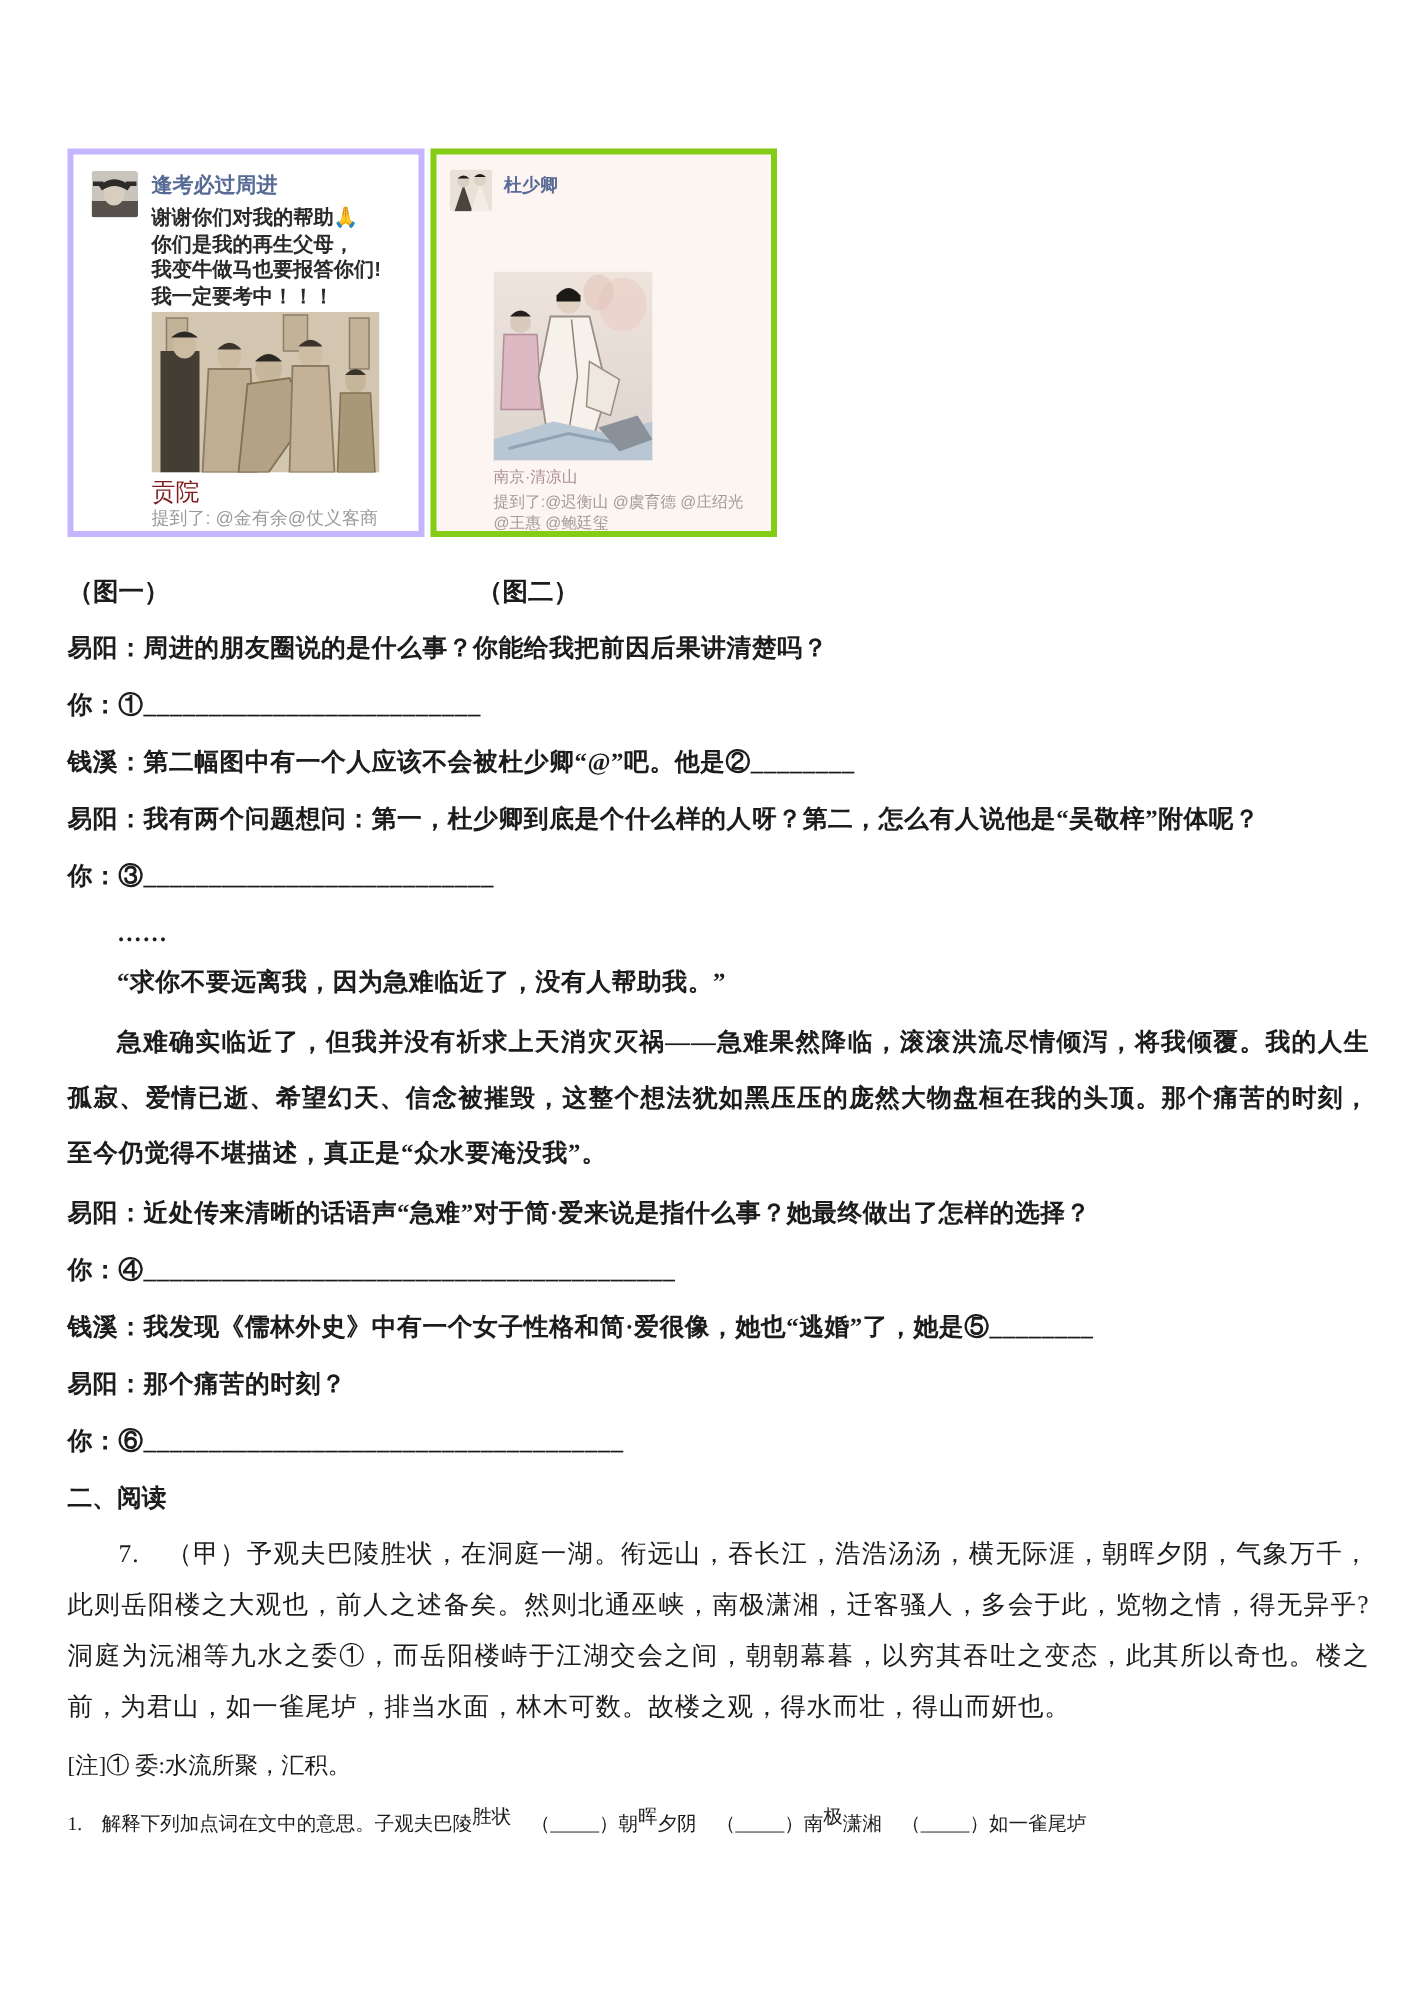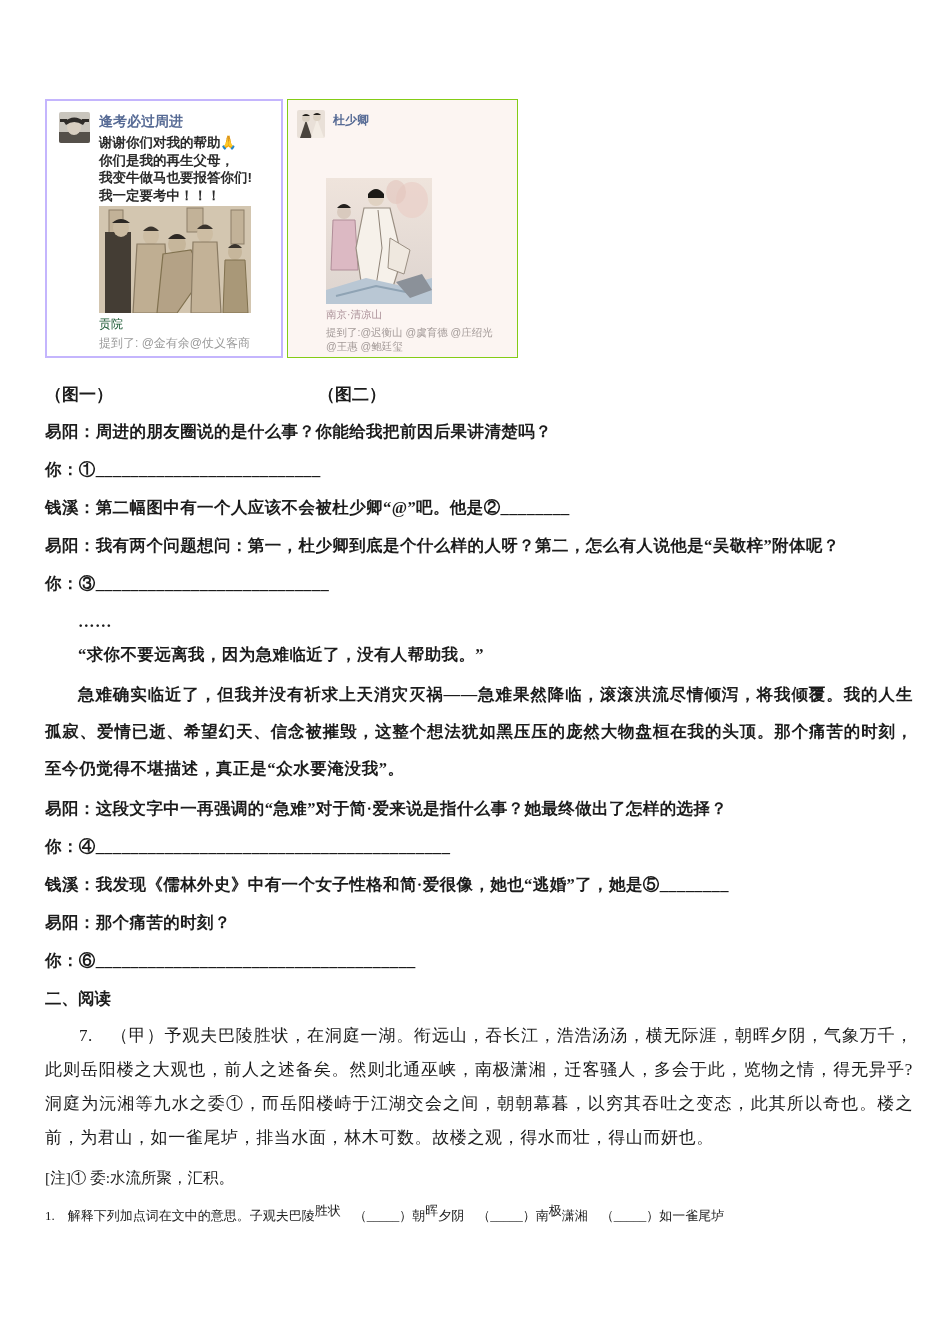--- a/index.html
+++ b/index.html
@@ -2,36 +2,36 @@
 <html><head>
 <meta charset="utf-8">
 <style>
   html,body{margin:0;padding:0;background:#ffffff;}
   .page{position:relative;width:950px;height:1344px;background:#ffffff;overflow:hidden;
         font-family:"Liberation Serif","DejaVu Serif",serif;color:#1c1c1c;}
 
   
   .figures{position:absolute;left:45px;top:99px;display:flex;}
   .shot{box-sizing:border-box;background:#ffffff;overflow:hidden;}
-  .shot1{width:238px;height:259px;border:2px solid #c4b5fd;}
-  .shot2{width:231px;height:259px;border:1px solid #84cc16;margin-left:4px;background:#fcf5f2;}
+  .shot1{width:238px;height:259px;border:4px solid #c4b5fd;}
+  .shot2{width:231px;height:259px;border:4px solid #84cc16;margin-left:4px;background:#fcf5f2;}
   .post{position:relative;width:100%;height:100%;font-family:"Liberation Sans","DejaVu Sans",sans-serif;}
   .avatar{position:absolute;overflow:hidden;border-radius:2px;}
   .av1{left:12px;top:11px;width:31px;height:31px;}
   .av2{left:9px;top:10px;width:28px;height:28px;}
   .p-name{position:absolute;font-weight:700;color:#576b95;}
   .p-name1{left:52px;top:12px;font-size:14px;}
   .p-name2{left:45px;top:12px;font-size:12px;}
   .p-text{position:absolute;color:#2a2a2a;font-weight:700;}
   .p-text1{left:52px;top:33px;font-size:13.5px;line-height:17.5px;}
   .p-text2{left:45px;top:32px;font-size:10.5px;line-height:14px;font-weight:600;}
   .p-img{position:absolute;display:block;}
   .p-img1{left:52px;top:105px;}
   .p-img2{left:38px;top:78px;}
-  .p-loc{position:absolute;font-size:12px;color:#14532d;}
+  .p-loc{position:absolute;font-size:16px;color:#7f1d1d;}
   .p-loc1{left:52px;top:215px;}
   .p-loc2{left:38px;top:208px;font-size:10.5px;color:#a98f96;}
   .p-men{position:absolute;font-size:12px;color:#9b9b9b;}
   .p-men1{left:52px;top:234px;}
   .p-men2{left:38px;top:225px;font-size:10.5px;line-height:14px;color:#a39a98;}
 
   
   .flow{position:absolute;left:45px;top:383px;width:868px;}
   .caps{position:relative;height:24px;margin-bottom:13px;font-weight:700;font-size:17px;}
   .cap2{position:absolute;left:273px;top:0;}
@@ -158,21 +158,21 @@
     <p class="dlg">易阳：周进的朋友圈说的是什么事？你能给我把前因后果讲清楚吗？</p>
     <p class="dlg">你：①__________________________</p>
     <p class="dlg">钱溪：第二幅图中有一个人应该不会被杜少卿“@”吧。他是②________</p>
     <p class="dlg">易阳：我有两个问题想问：第一，杜少卿到底是个什么样的人呀？第二，怎么有人说他是“吴敬梓”附体呢？</p>
     <p class="dlg">你：③___________________________</p>
 
     <p class="ex-p">……</p>
     <p class="ex-p">“求你不要远离我，因为急难临近了，没有人帮助我。”</p>
     <p class="ex-long">急难确实临近了，但我并没有祈求上天消灾灭祸——急难果然降临，滚滚洪流尽情倾泻，将我倾覆。我的人生孤寂、爱情已逝、希望幻天、信念被摧毁，这整个想法犹如黑压压的庞然大物盘桓在我的头顶。那个痛苦的时刻，至今仍觉得不堪描述，真正是“众水要淹没我”。</p>
 
-    <p class="dlg">易阳：这段文字中一再强调的“急难”对于简·爱来说是指什么事？她最终做出了怎样的选择？</p>
+    <p class="dlg">易阳：近处传来清晰的话语声“急难”对于简·爱来说是指什么事？她最终做出了怎样的选择？</p>
     <p class="dlg">你：④_________________________________________</p>
     <p class="dlg">钱溪：我发现《儒林外史》中有一个女子性格和简·爱很像，她也“逃婚”了，她是⑤________</p>
     <p class="dlg">易阳：那个痛苦的时刻？</p>
     <p class="dlg">你：⑥_____________________________________</p>
 
     <p class="sec-h">二、阅读</p>
     <p class="passage">7.　（甲）予观夫巴陵胜状，在洞庭一湖。衔远山，吞长江，浩浩汤汤，横无际涯，朝晖夕阴，气象万千，此则岳阳楼之大观也，前人之述备矣。然则北通巫峡，南极潇湘，迁客骚人，多会于此，览物之情，得无异乎?洞庭为沅湘等九水之委①，而岳阳楼峙于江湖交会之间，朝朝幕暮，以穷其吞吐之变态，此其所以奇也。楼之前，为君山，如一雀尾垆，排当水面，林木可数。故楼之观，得水而壮，得山而妍也。</p>
     <p class="note">[注]① 委:水流所聚，汇积。</p>
 
     <p class="q1"><span>1.　解释下列加点词在文中的意思。子观夫巴陵</span><span class="dot">胜状</span><span>　（_____）朝</span><span class="dot">晖</span><span>夕阴　（_____）南</span><span class="dot">极</span><span>潇湘　（_____）如一雀尾垆</span></p>

